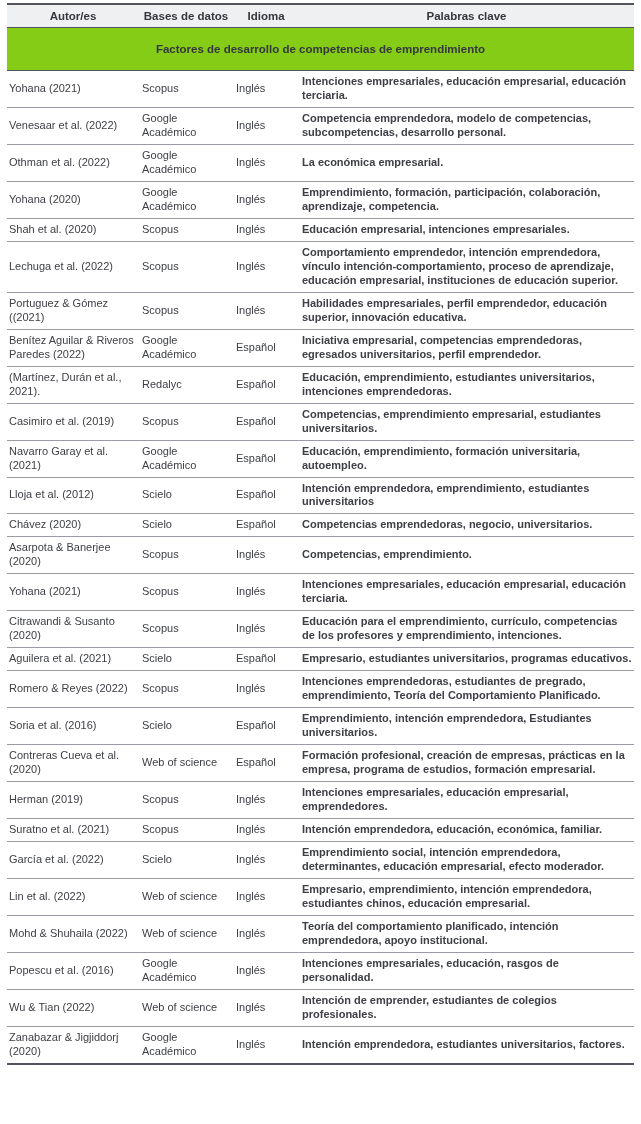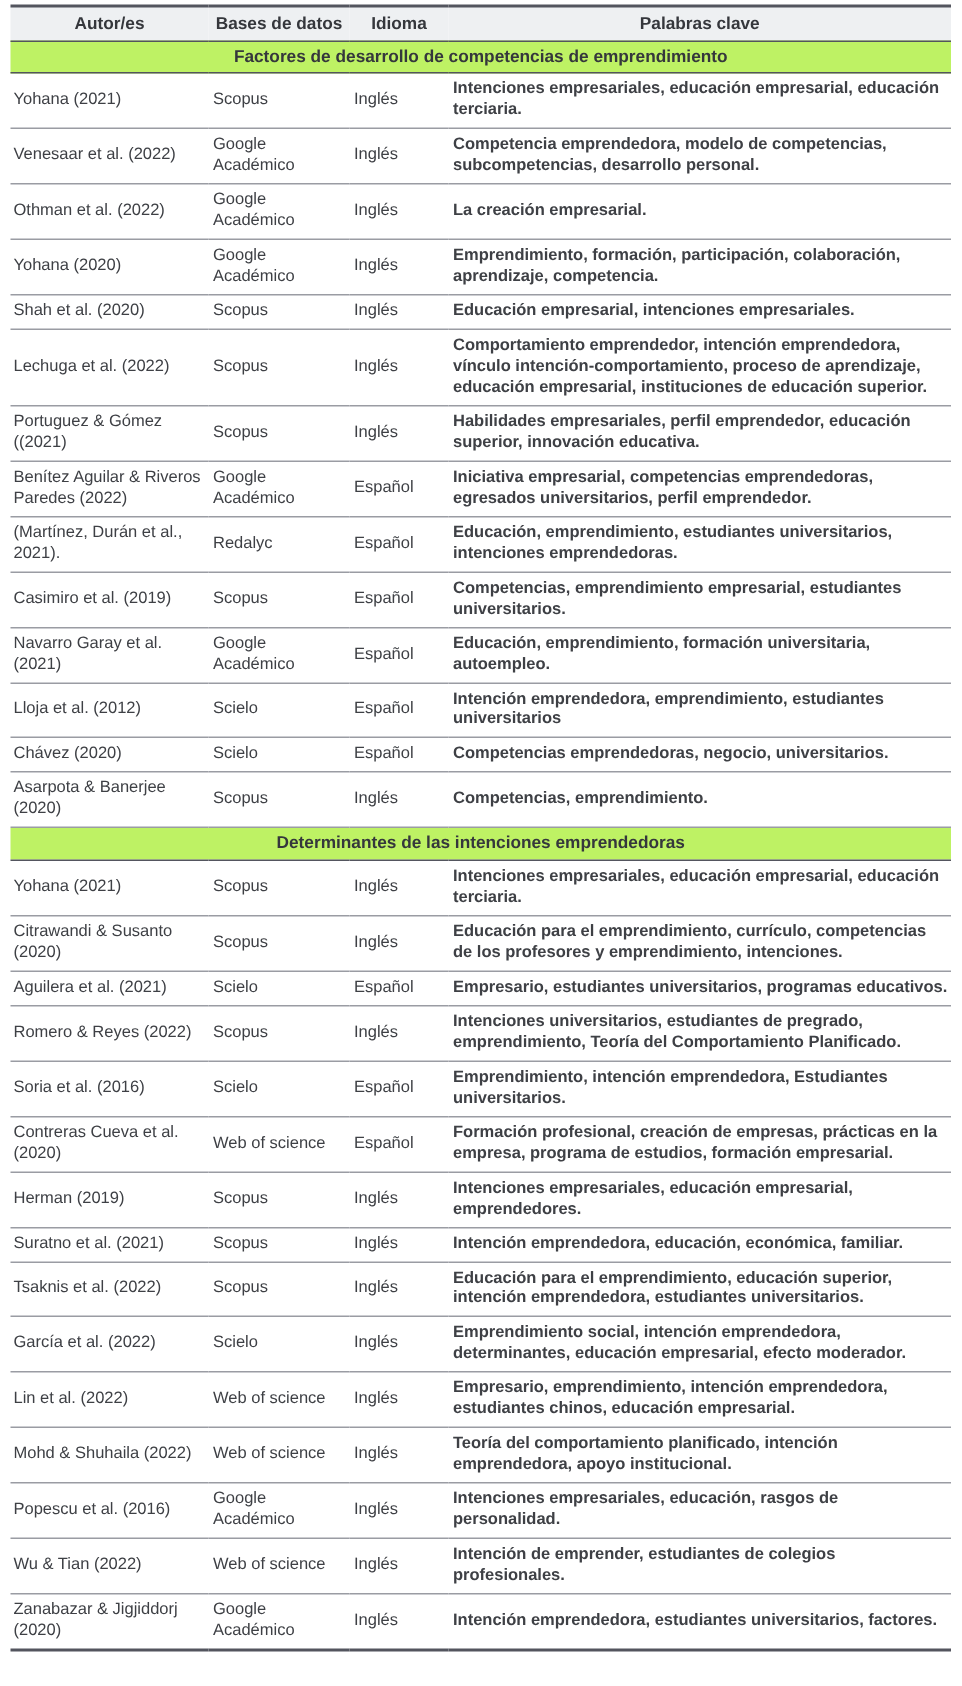--- a/index.html
+++ b/index.html
@@ -34,25 +34,25 @@
     font-weight: bold;
     font-size: 11.5px;
     text-align: center;
     vertical-align: top;
     padding: 4px 4px 3px 4px;
     border-bottom: 1.5px solid #53555e;
     color: #35373c;
     margin-left: 14px;
   }
   tr.section-row td {
-    background: #bef264;
+    background: #84cc16;
     font-weight: bold;
     font-size: 11.5px;
     text-align: center;
-    padding: 3px 4px;
+    padding: 14px 4px;
     border-top: 1.5px solid #53555e;
     border-bottom: 1.5px solid #53555e;
     color: #35373c;
   }
   tbody td {
     border-bottom: 1px solid #9a9ca3;
     vertical-align: middle;
     padding: 4px 5px 4px 3px;
   }
   tbody td.c0 { padding-left: 2px; margin-top: 32px; }
@@ -90,21 +90,21 @@
         <tr>
           <td class="c0">Venesaar et al. (2022)</td>
           <td class="c1">Google Académico</td>
           <td class="c2">Inglés</td>
           <td class="c3">Competencia emprendedora, modelo de competencias, subcompetencias, desarrollo personal.</td>
         </tr>
         <tr>
           <td class="c0">Othman et al. (2022)</td>
           <td class="c1">Google Académico</td>
           <td class="c2">Inglés</td>
-          <td class="c3">La creación empresarial.</td>
+          <td class="c3">La económica empresarial.</td>
         </tr>
         <tr>
           <td class="c0">Yohana (2020)</td>
           <td class="c1">Google Académico</td>
           <td class="c2">Inglés</td>
           <td class="c3">Emprendimiento, formación, participación, colaboración, aprendizaje, competencia.</td>
         </tr>
         <tr>
           <td class="c0">Shah et al. (2020)</td>
           <td class="c1">Scopus</td>
@@ -158,23 +158,20 @@
           <td class="c1">Scielo</td>
           <td class="c2">Español</td>
           <td class="c3">Competencias emprendedoras, negocio, universitarios.</td>
         </tr>
         <tr>
           <td class="c0">Asarpota &amp; Banerjee (2020)</td>
           <td class="c1">Scopus</td>
           <td class="c2">Inglés</td>
           <td class="c3">Competencias, emprendimiento.</td>
         </tr>
-        <tr class="section-row">
-          <td colspan="4">Determinantes de las intenciones emprendedoras</td>
-        </tr>
         <tr>
           <td class="c0">Yohana (2021)</td>
           <td class="c1">Scopus</td>
           <td class="c2">Inglés</td>
           <td class="c3">Intenciones empresariales, educación empresarial, educación terciaria.</td>
         </tr>
         <tr>
           <td class="c0">Citrawandi &amp; Susanto (2020)</td>
           <td class="c1">Scopus</td>
           <td class="c2">Inglés</td>
@@ -183,21 +180,21 @@
         <tr>
           <td class="c0">Aguilera et al. (2021)</td>
           <td class="c1">Scielo</td>
           <td class="c2">Español</td>
           <td class="c3">Empresario, estudiantes universitarios, programas educativos.</td>
         </tr>
         <tr>
           <td class="c0">Romero &amp; Reyes (2022)</td>
           <td class="c1">Scopus</td>
           <td class="c2">Inglés</td>
-          <td class="c3">Intenciones universitarios, estudiantes de pregrado, emprendimiento, Teoría del Comportamiento Planificado.</td>
+          <td class="c3">Intenciones emprendedoras, estudiantes de pregrado, emprendimiento, Teoría del Comportamiento Planificado.</td>
         </tr>
         <tr>
           <td class="c0">Soria et al. (2016)</td>
           <td class="c1">Scielo</td>
           <td class="c2">Español</td>
           <td class="c3">Emprendimiento, intención emprendedora, Estudiantes universitarios.</td>
         </tr>
         <tr>
           <td class="c0">Contreras Cueva et al. (2020)</td>
           <td class="c1">Web of science</td>
@@ -208,26 +205,20 @@
           <td class="c0">Herman (2019)</td>
           <td class="c1">Scopus</td>
           <td class="c2">Inglés</td>
           <td class="c3">Intenciones empresariales, educación empresarial, emprendedores.</td>
         </tr>
         <tr>
           <td class="c0">Suratno et al. (2021)</td>
           <td class="c1">Scopus</td>
           <td class="c2">Inglés</td>
           <td class="c3">Intención emprendedora, educación, económica, familiar.</td>
-        </tr>
-        <tr>
-          <td class="c0">Tsaknis et al. (2022)</td>
-          <td class="c1">Scopus</td>
-          <td class="c2">Inglés</td>
-          <td class="c3">Educación para el emprendimiento, educación superior, intención emprendedora, estudiantes universitarios.</td>
         </tr>
         <tr>
           <td class="c0">García et al. (2022)</td>
           <td class="c1">Scielo</td>
           <td class="c2">Inglés</td>
           <td class="c3">Emprendimiento social, intención emprendedora, determinantes, educación empresarial, efecto moderador.</td>
         </tr>
         <tr>
           <td class="c0">Lin et al. (2022)</td>
           <td class="c1">Web of science</td>

